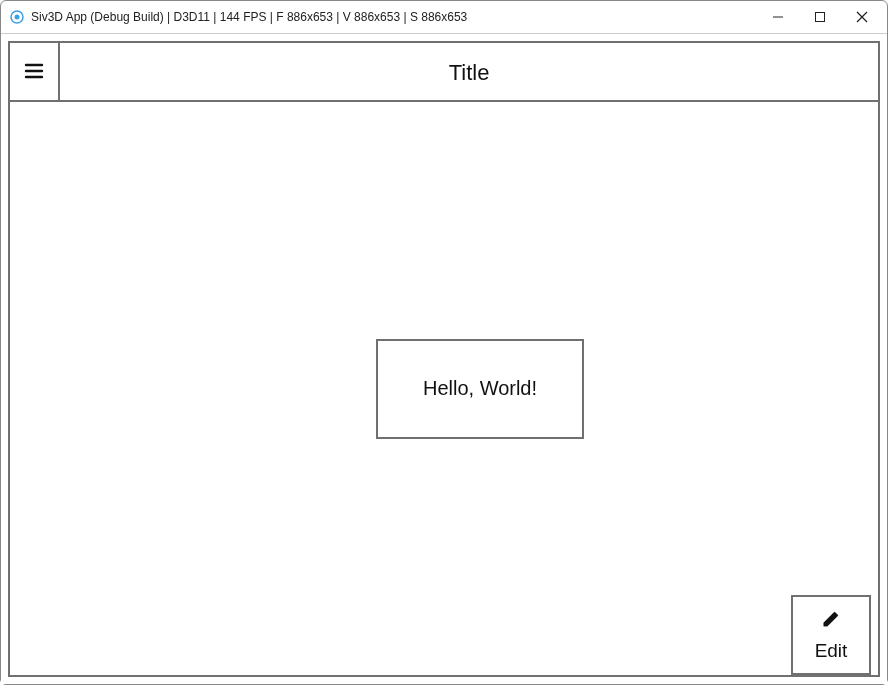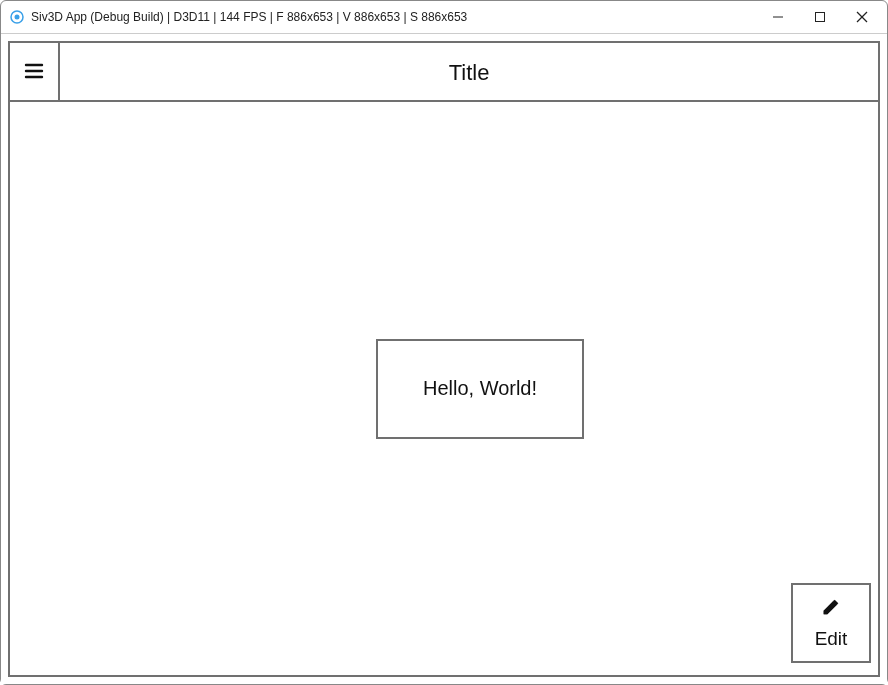--- a/index.html
+++ b/index.html
@@ -109,21 +109,21 @@
       display: flex;
       align-items: center;
       justify-content: center;
       font-size: 20px;
       color: #111;
       margin-left: 36px;
     }
     .edit-button {
       position: absolute;
       right: 7px;
-      bottom: 12px;
+      bottom: 0;
       width: 80px;
       height: 80px;
       border: 2px solid #707070;
       display: flex;
       flex-direction: column;
       align-items: center;
       justify-content: center;
       gap: 6px;
       cursor: pointer;
       background: #fff;

